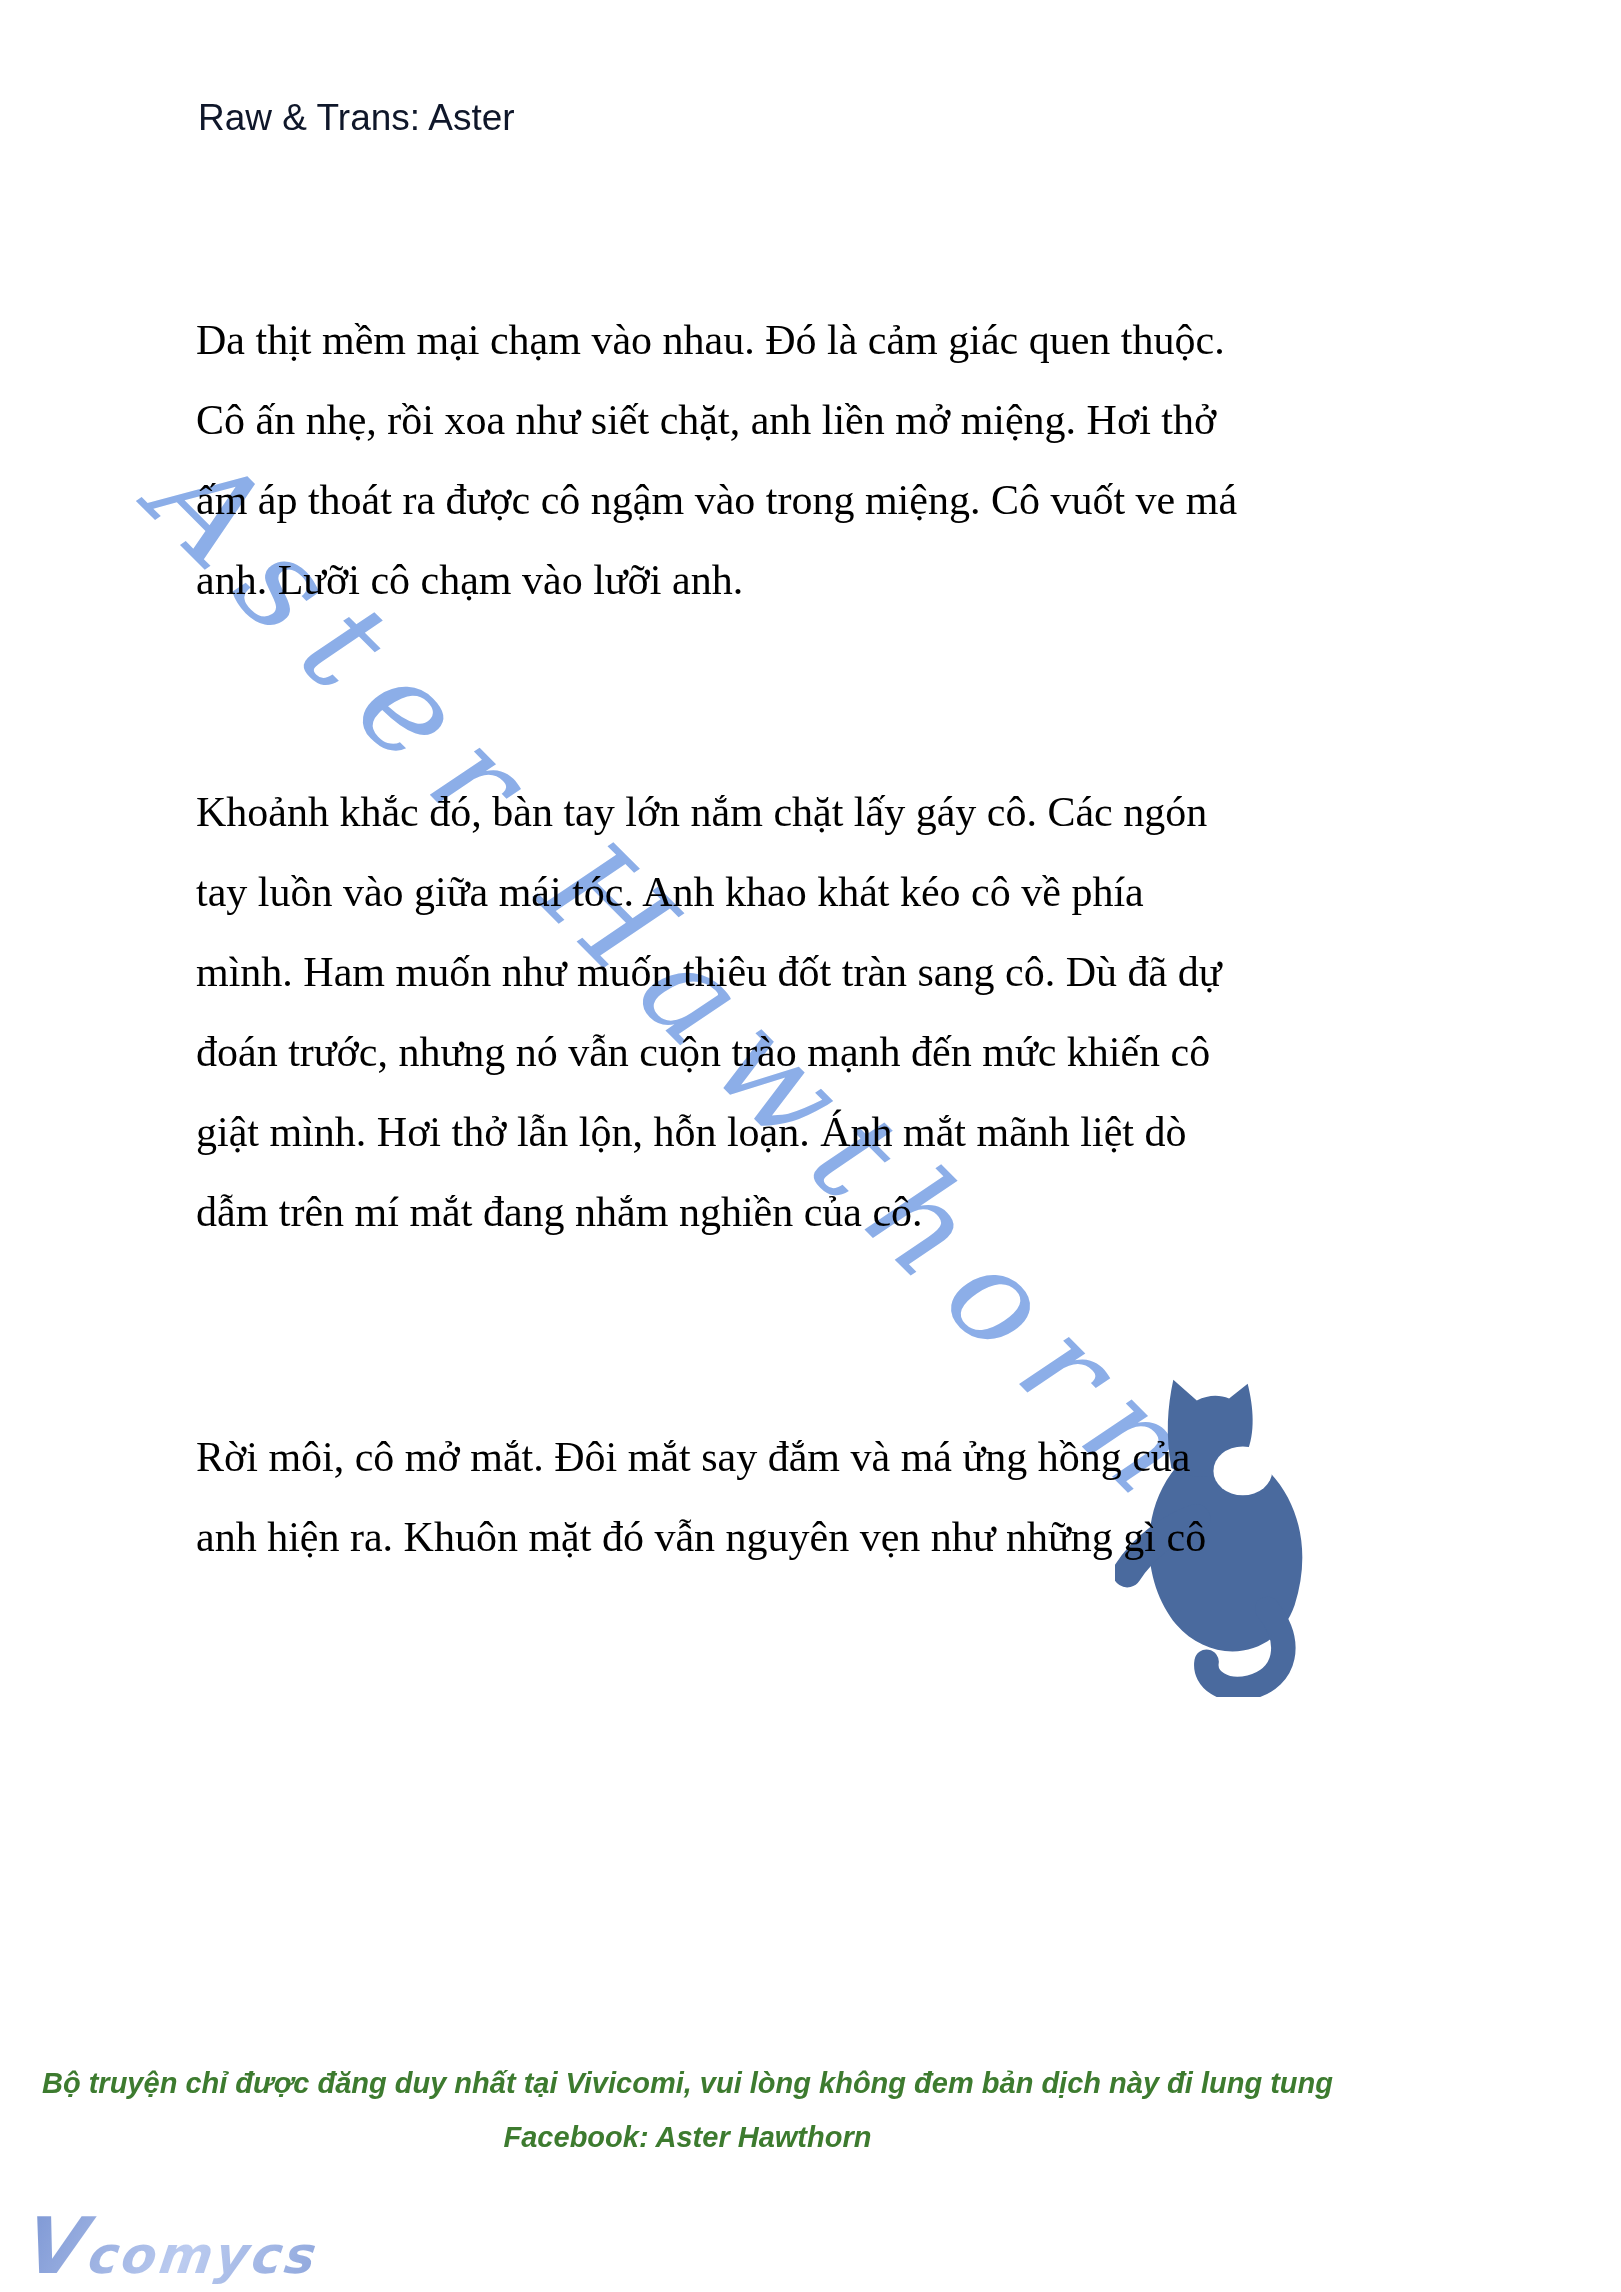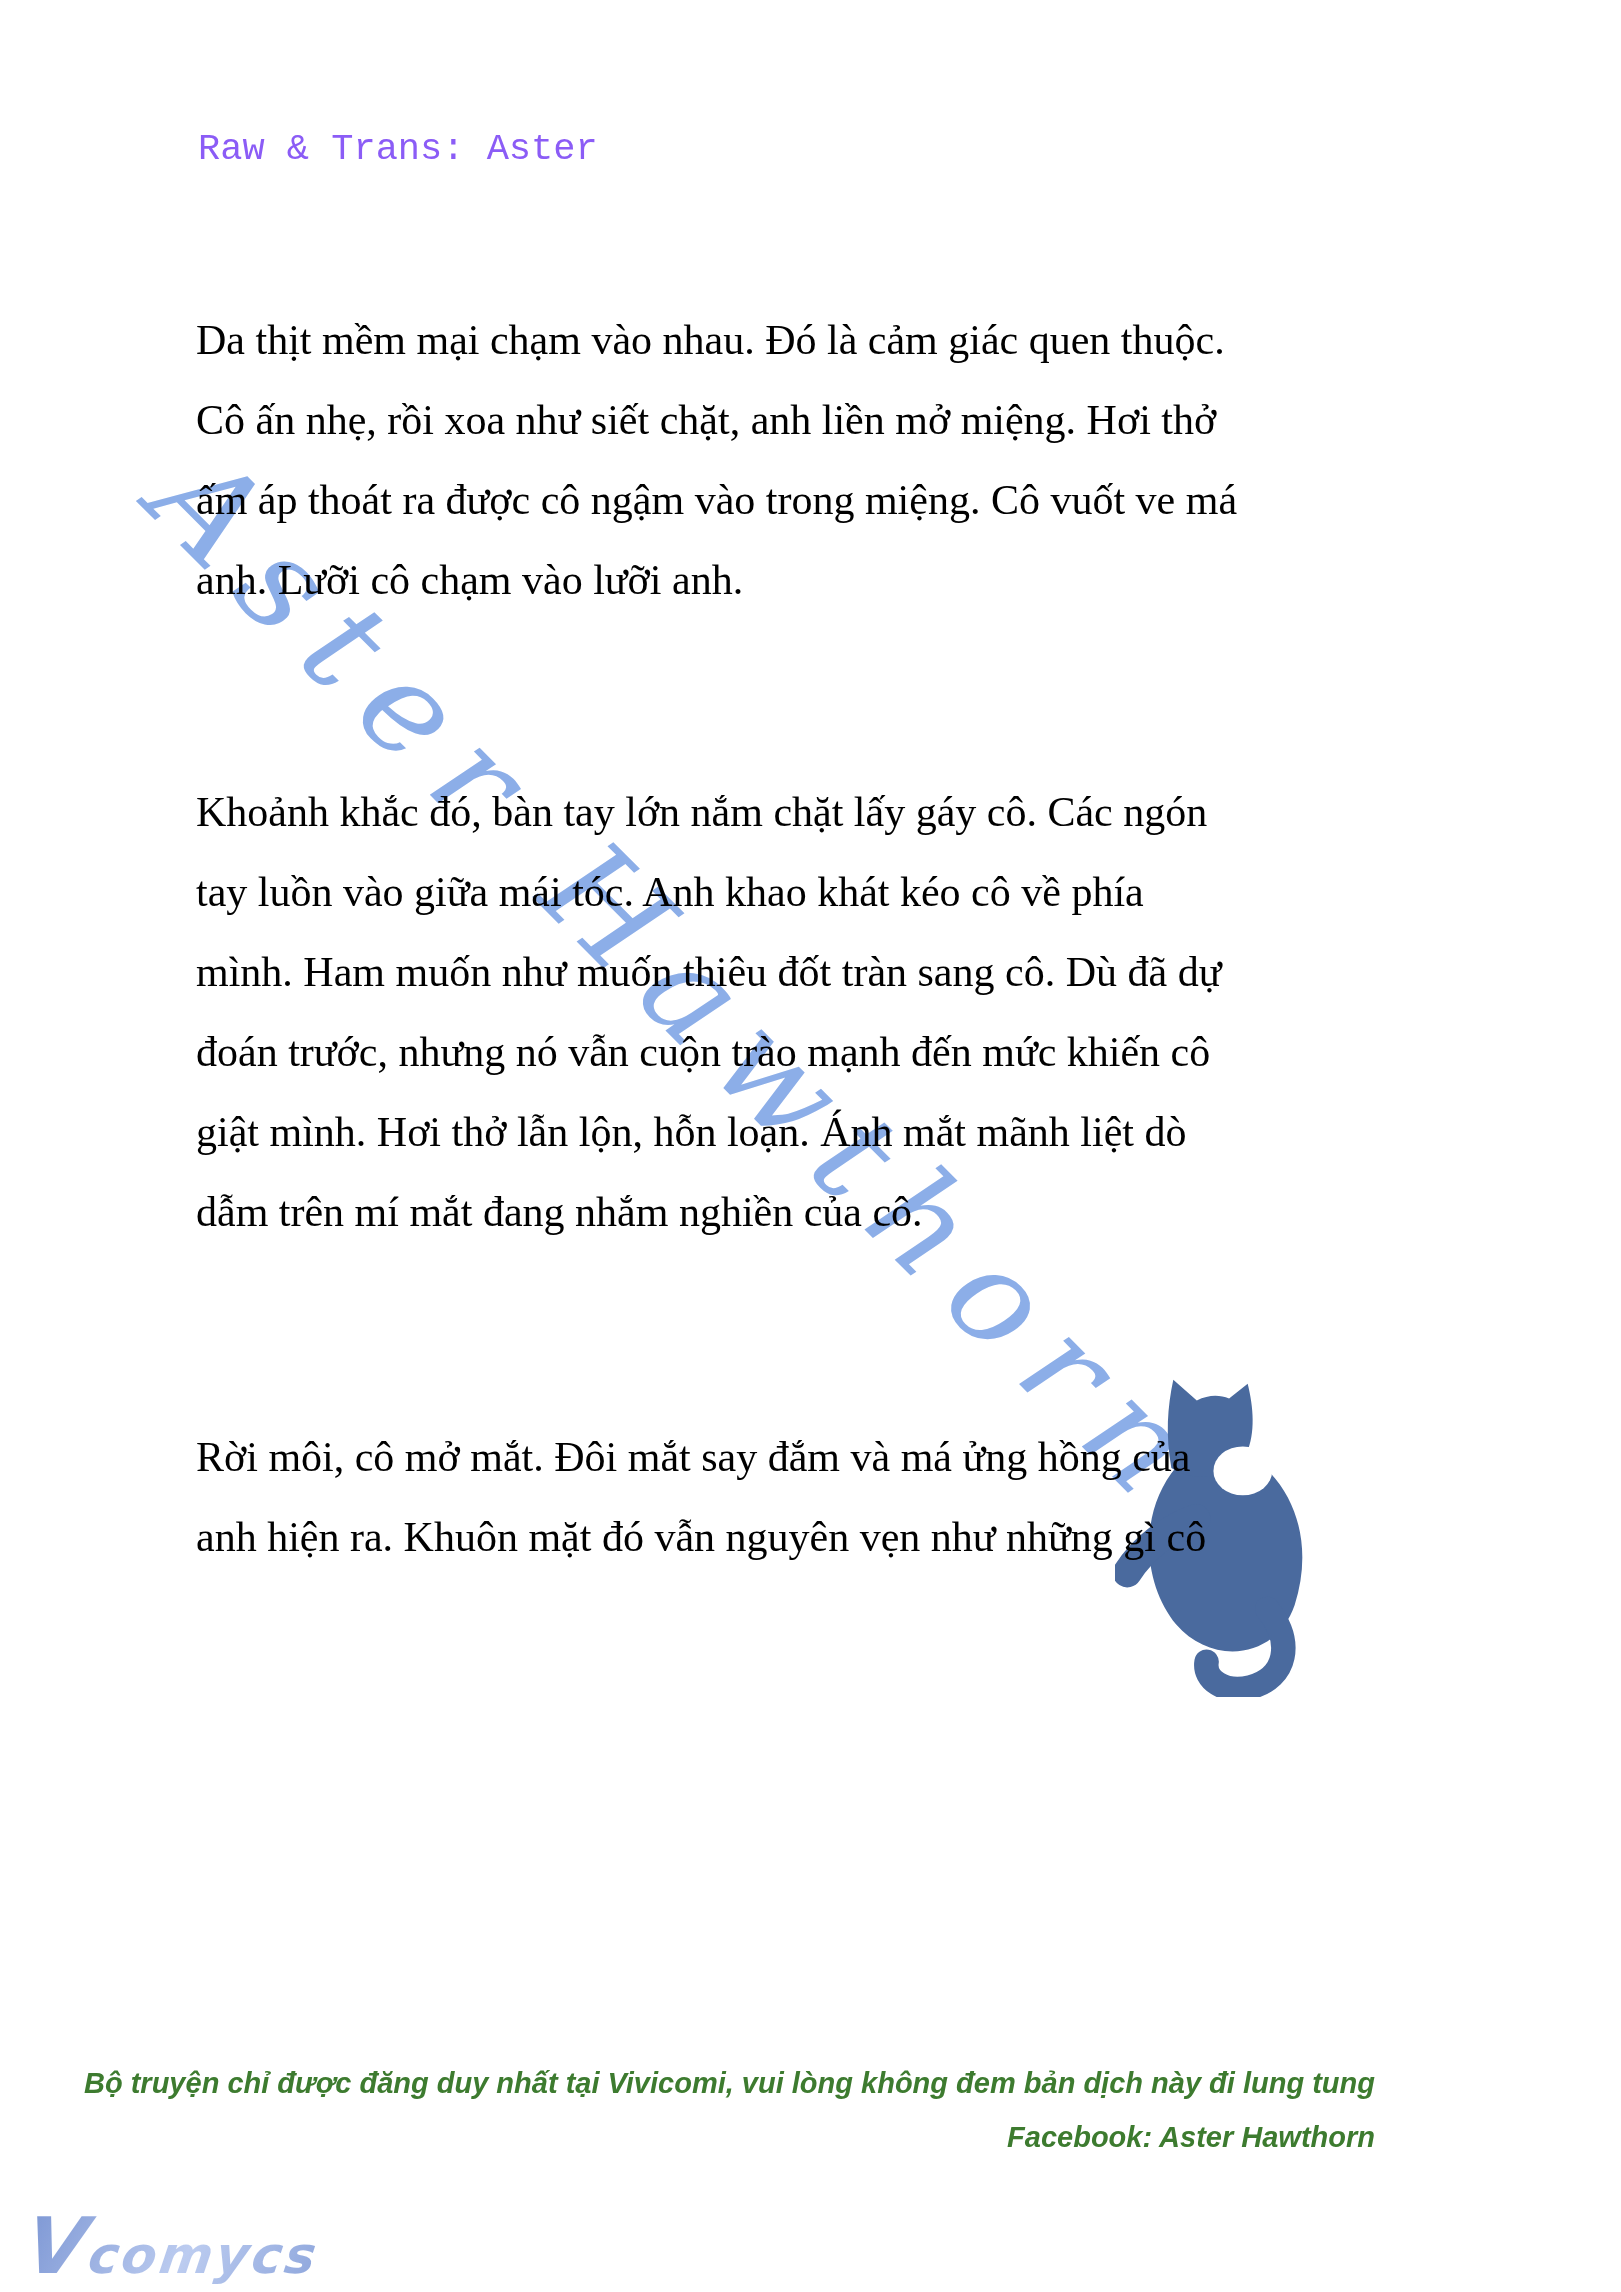--- a/index.html
+++ b/index.html
@@ -7,25 +7,24 @@
     position:relative;
     width:1621px;height:2293px;
     background:#ffffff;
     overflow:hidden;
     margin:0 auto;
     font-family:"Liberation Serif", serif;
   }
   .header{
     position:absolute;
     left:198px;top:98px;
-    font-family:Liberation Mono, monospace;
+    font-family:Liberation Sans, sans-serif;
     font-size:37px;line-height:39px;
-    color:#8b5cf6;
+    color:#0f172a;
     z-index:3;
-    margin-top:32px;
   }
   .watermark{
     position:absolute;
     left:230px;top:421px;
     font-family:"DejaVu Serif", serif;
     font-style:italic;
     font-size:132px;
     letter-spacing:25.5px;
     color:#8caee8;
     transform:rotate(45deg);
@@ -49,21 +48,21 @@
     white-space:nowrap;
     z-index:2;
   }
   .p1{top:300px}
   .p2{top:772px}
   .p3{top:1417px}
   .footer{
     position:absolute;
     left:0;top:2056px;
     width:1375px;
-    text-align:right;
+    text-align:center;
     font-family:"Liberation Sans", sans-serif;
     font-style:italic;
     font-weight:bold;
     font-size:29px;
     line-height:54px;
     z-index:2;
   }
   .logo{
     position:absolute;
     left:27.4px;top:2201px;

